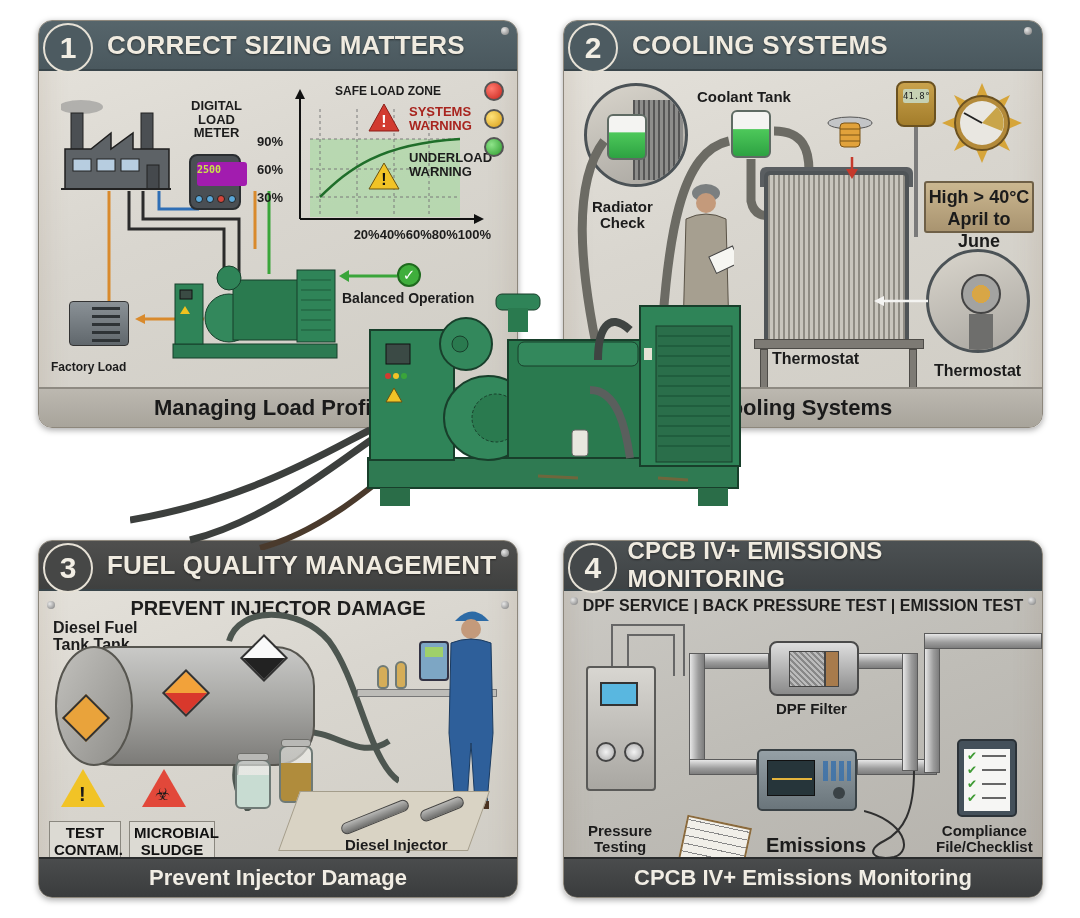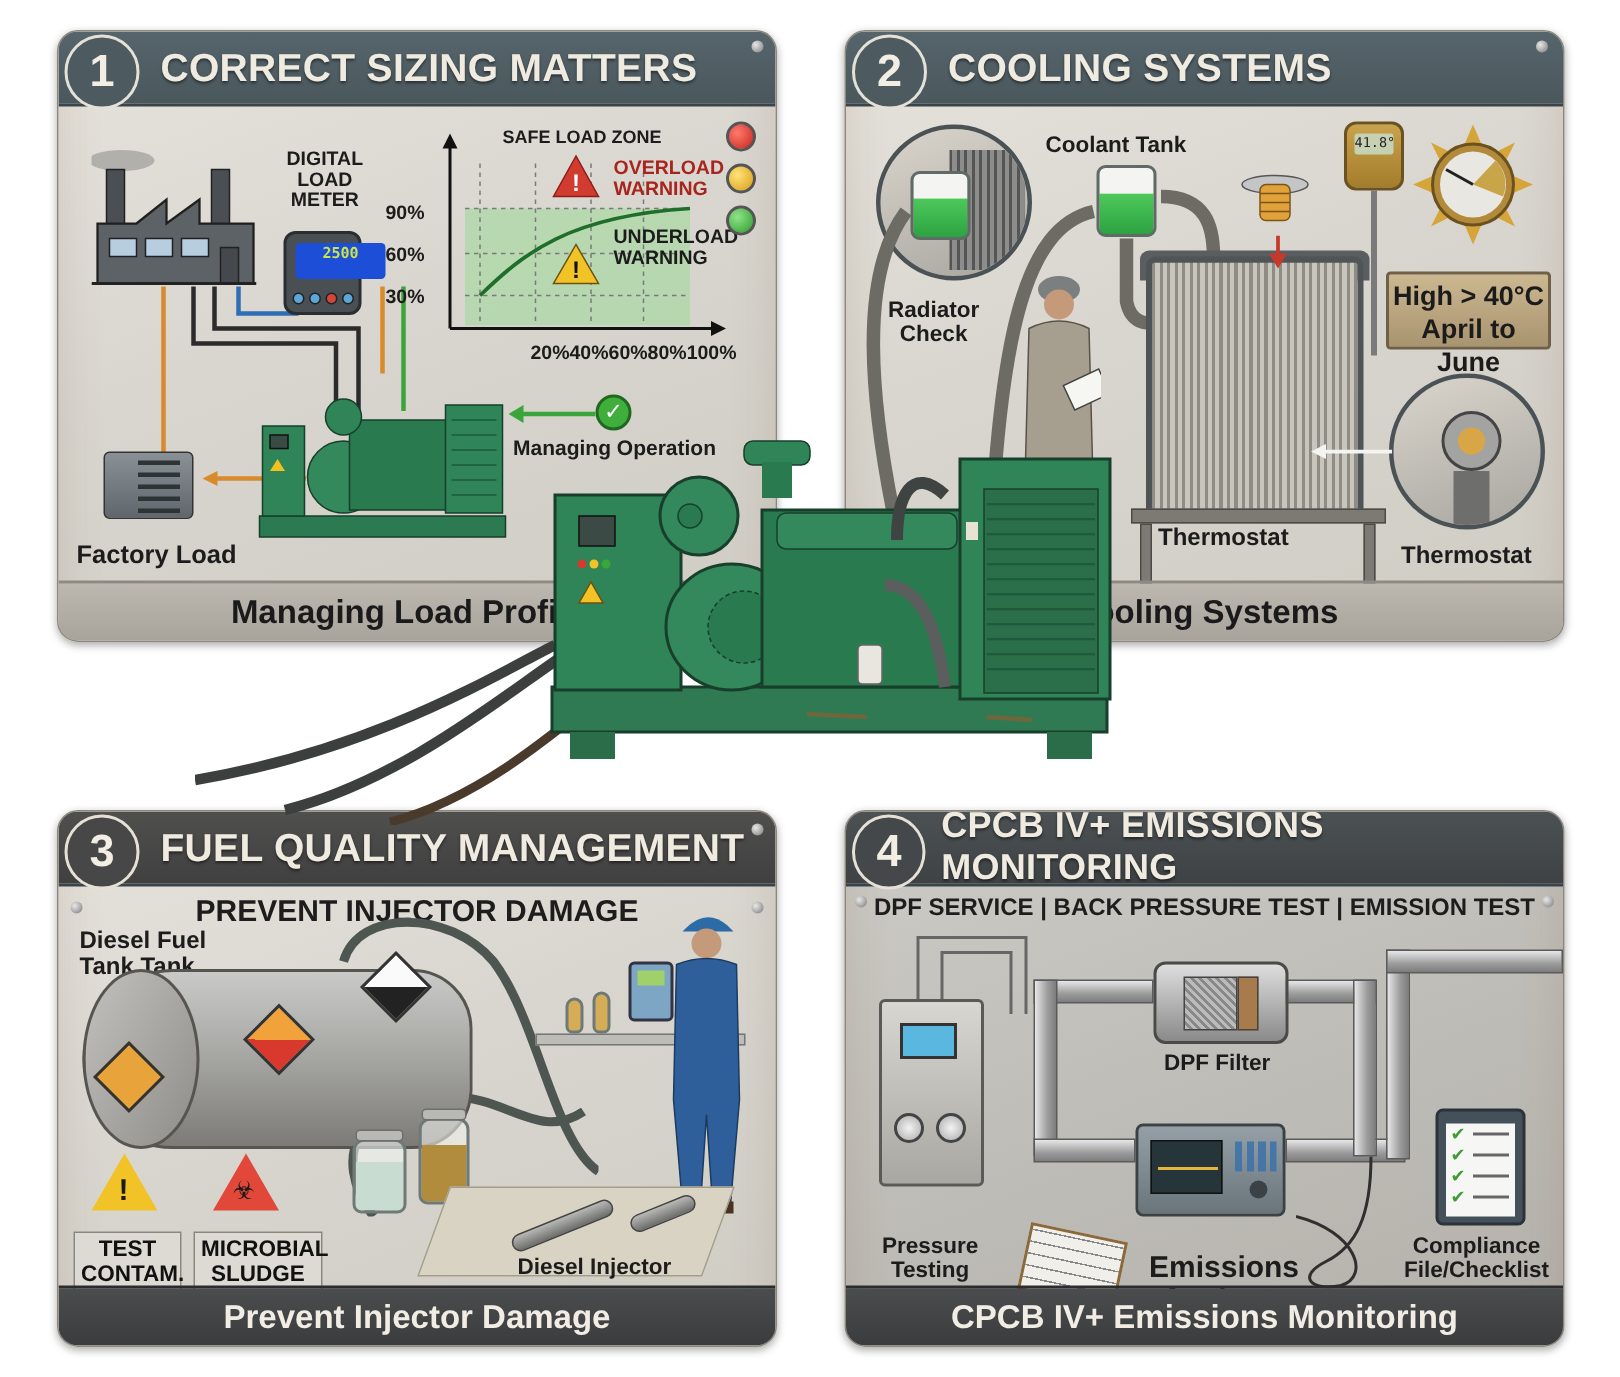--- a/index.html
+++ b/index.html
@@ -44,21 +44,21 @@
   .footer-dark { background: linear-gradient(180deg, #4a4c4d, #3a3c3d); color: #f1ede4; border-top: 2px solid #2a2c2d; }
   .rivet { position: absolute; width: 8px; height: 8px; border-radius: 50%; background: radial-gradient(circle at 35% 35%, #e8e8e8, #777); }
 
   .label { position: absolute; font-weight: bold; color: #1c1c1c; line-height: 1.05; }
   .center { text-align: center; }
 
   
   #p1 { left: 38px; top: 20px; width: 480px; height: 408px; }
   .factory { position: absolute; left: 22px; top: 78px; width: 110px; height: 100px; }
   .meter { position: absolute; left: 150px; top: 133px; width: 52px; height: 56px; background: #4a4f54; border-radius: 8px; border: 2px solid #2a2e31; }
-  .meter-screen { position: absolute; left: 6px; top: 6px; width: 60px; height: 24px; background: #1d4ed8; border-radius: 3px; color: #c9e34a; font-size: 10px; font-weight: bold; text-align: center; line-height: 16px; font-family: "DejaVu Sans Mono", monospace; }
+  .meter-screen { position: absolute; left: 6px; top: 6px; width: 50px; height: 24px; background: #a21caf; border-radius: 3px; color: #c9e34a; font-size: 10px; font-weight: bold; text-align: left; line-height: 16px; font-family: "DejaVu Sans Mono", monospace; }
   .meter-btns { position: absolute; left: 4px; bottom: 5px; display: flex; gap: 3px; }
   .meter-btns span { width: 8px; height: 8px; border-radius: 50%; background: #5aa7d8; border: 1px solid #222; }
   .meter-btns span.r { background: #d3453b; }
 
   .chart { position: absolute; left: 250px; top: 68px; width: 195px; height: 140px; }
   .traffic { position: absolute; left: 445px; top: 60px; width: 24px; }
   .traffic span { display: block; width: 20px; height: 20px; border-radius: 50%; margin-bottom: 8px; border: 2px solid #555; }
 
   .gen-small { position: absolute; left: 130px; top: 235px; width: 170px; height: 108px; }
   .load-box { position: absolute; left: 30px; top: 280px; width: 60px; height: 45px; background: linear-gradient(180deg,#8a9196,#60676c); border-radius: 4px; border: 1px solid #333; }
@@ -196,21 +196,21 @@
   <div class="label" style="left:218px;top:114px;font-size:13px">90%</div>
   <div class="label" style="left:218px;top:142px;font-size:13px">60%</div>
   <div class="label" style="left:218px;top:170px;font-size:13px">30%</div>
   <div style="position:absolute;left:262px;top:206px;width:190px;display:flex;justify-content:flex-end;font-weight:bold;font-size:13px;color:#1c1c1c">
     <span>20%</span>
     <span>40%</span>
     <span>60%</span>
     <span>80%</span>
     <span>100%</span>
   </div>
-  <div class="label" style="left:370px;top:84px;font-size:13px;color:#a8241e;white-space:pre-line">OVERLOAD
+  <div class="label" style="left:370px;top:84px;font-size:13px;color:#a8241e;white-space:pre-line">SYSTEMS
 WARNING</div>
   <div class="label" style="left:370px;top:130px;font-size:13px;white-space:pre-line">UNDERLOAD
 WARNING</div>
 
   <div class="traffic">
     <span style="background:radial-gradient(circle at 35% 35%,#ff7a6e,#c7241c)"></span>
     <span style="background:radial-gradient(circle at 35% 35%,#ffe27a,#d79d16)"></span>
     <span style="background:radial-gradient(circle at 35% 35%,#8fe48a,#2c9b2c)"></span>
   </div>
 
@@ -230,30 +230,30 @@
         <line x1="132" y1="64" x2="162" y2="64"></line>
         <line x1="132" y1="74" x2="162" y2="74"></line>
       </g>
     <polygon points="16,50 11,58 21,58" fill="#f0c21f"></polygon>
   </svg>
   <svg style="position:absolute;left:300px;top:248px;width:58px;height:14px" viewBox="0 0 58 14">
     <line x1="8" y1="7" x2="58" y2="7" stroke="#3aa53a" stroke-width="3"></line>
     <polygon points="0,7 10,1 10,13" fill="#3aa53a"></polygon>
   </svg>
   <div class="check">✓</div>
-  <div class="label" style="left:303px;top:270px;font-size:14px">Managing Operation</div>
+  <div class="label" style="left:303px;top:270px;font-size:14px">Balanced Operation</div>
 
   <div class="load-box">
       <i></i>
       <i></i>
       <i></i>
       <i></i>
       <i></i>
     </div>
-  <div class="label" style="left:12px;top:340px;font-size:17px">Factory Load</div>
+  <div class="label" style="left:12px;top:340px;font-size:12px">Factory Load</div>
 
   <div class="panel-footer footer-light">Managing Load Profiles</div>
 </div>
 
 <div class="panel" id="p2">
   <div class="panel-header">
     <div class="num-badge">2</div>
     <div class="panel-title">COOLING SYSTEMS</div>
   </div>
   <span class="rivet" style="right:10px;top:6px"></span>

